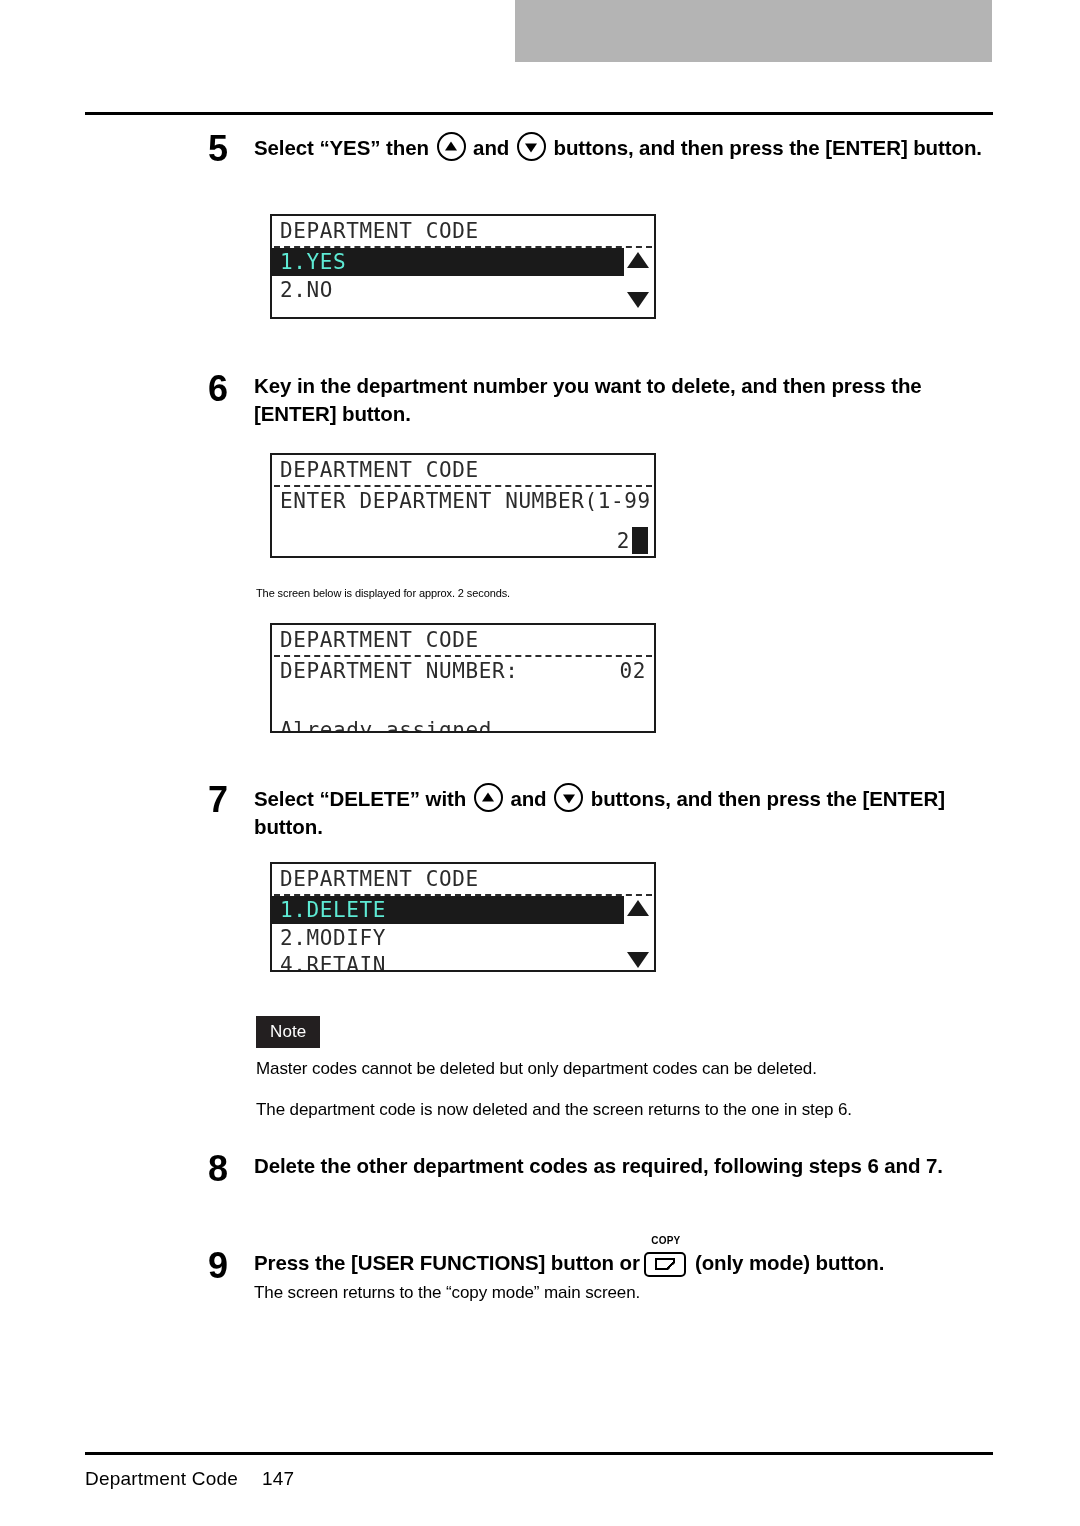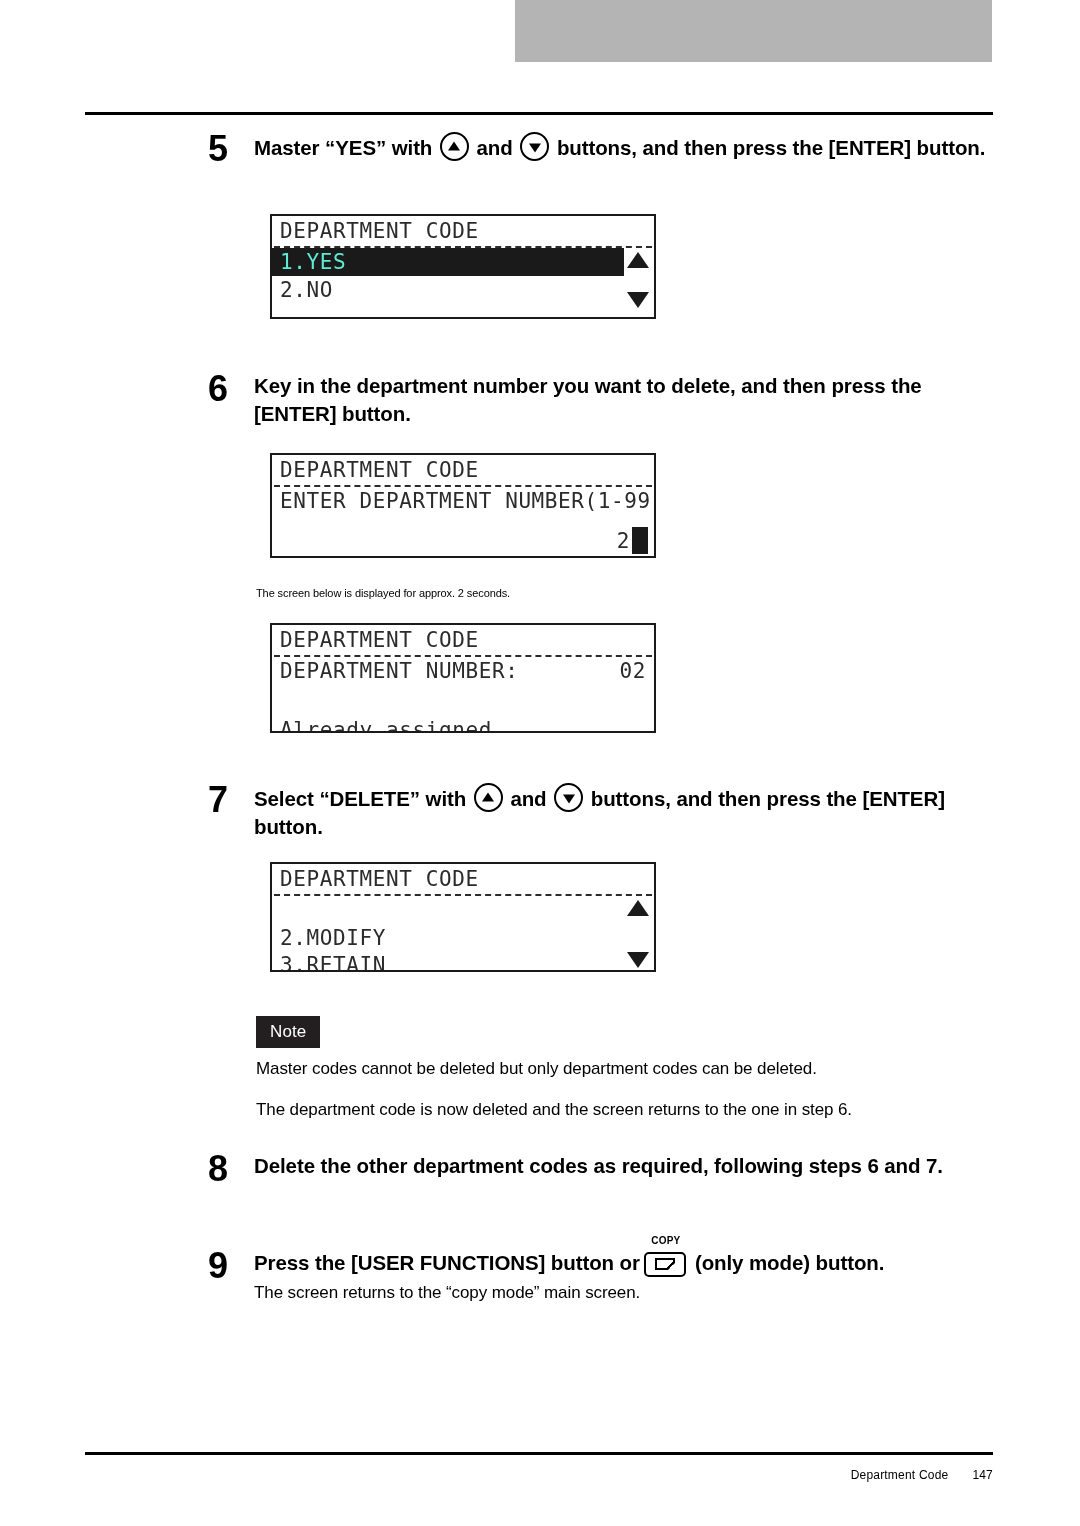--- a/index.html
+++ b/index.html
@@ -39,22 +39,22 @@
     top: 1452px;
     width: 908px;
     height: 3px;
     background: #000000;
   }
   .footer {
     position: absolute;
     left: 85px;
     top: 1468px;
     width: 908px;
-    text-align: right;
-    font-size: 12px;
+    text-align: left;
+    font-size: 19px;
     letter-spacing: 0.2px;
   }
   .footer .f-title { margin-right: 24px; }
 
   
   .content {
     position: absolute;
     left: 0;
     top: 0;
     width: 1080px;
@@ -260,21 +260,21 @@
 
 <div class="content">
 
   <div class="tab-marker"></div>
   <div class="rule-top"></div>
 
   <div class="step" style="top:132px;">
     <div class="step-num">5</div>
     <div class="step-body">
       <div class="step-title">
-        <span>Master “YES” with</span>
+        <span>Select “YES” then</span>
         <span class="circ-btn up"></span>
         <span>and</span>
         <span class="circ-btn down"></span>
         <span>buttons, and then press the [ENTER] button.</span>
       </div>
     </div>
   </div>
 
   <div class="lcd" style="left:270px; top:214px; width:386px; height:105px;">
     <div class="lcd-line" style="top:2px;">DEPARTMENT CODE</div>
@@ -321,22 +321,25 @@
         <span>and</span>
         <span class="circ-btn down"></span>
         <span>buttons, and then press the [ENTER] button.</span>
       </div>
     </div>
   </div>
 
   <div class="lcd" style="left:270px; top:862px; width:386px; height:110px;">
     <div class="lcd-line" style="top:2px;">DEPARTMENT CODE</div>
     <div class="lcd-sep" style="top:30px;"></div>
+    <div class="lcd-hl" style="left:0; top:32px; width:352px; height:28px;">
+      <div class="lcd-line" style="top:1px; left:8px;">1.DELETE</div>
+    </div>
     <div class="lcd-line" style="top:61px;">2.MODIFY</div>
-    <div class="lcd-line" style="top:88px;">3.RETAIN</div>
+    <div class="lcd-line" style="top:88px;">4.RETAIN</div>
     <div class="lcd-arrow up" style="left:355px; top:36px;"></div>
     <div class="lcd-arrow down" style="left:355px; top:88px;"></div>
   </div>
 
   <div class="note-badge" style="left:256px; top:1016px;">Note</div>
   <div class="note-text" style="left:256px; top:1057px;">Master codes cannot be deleted but only department codes can be deleted.</div>
   <div class="note-text" style="left:256px; top:1098px;">The department code is now deleted and the screen returns to the one in step 6.</div>
 
   <div class="step" style="top:1152px;">
     <div class="step-num">8</div>

